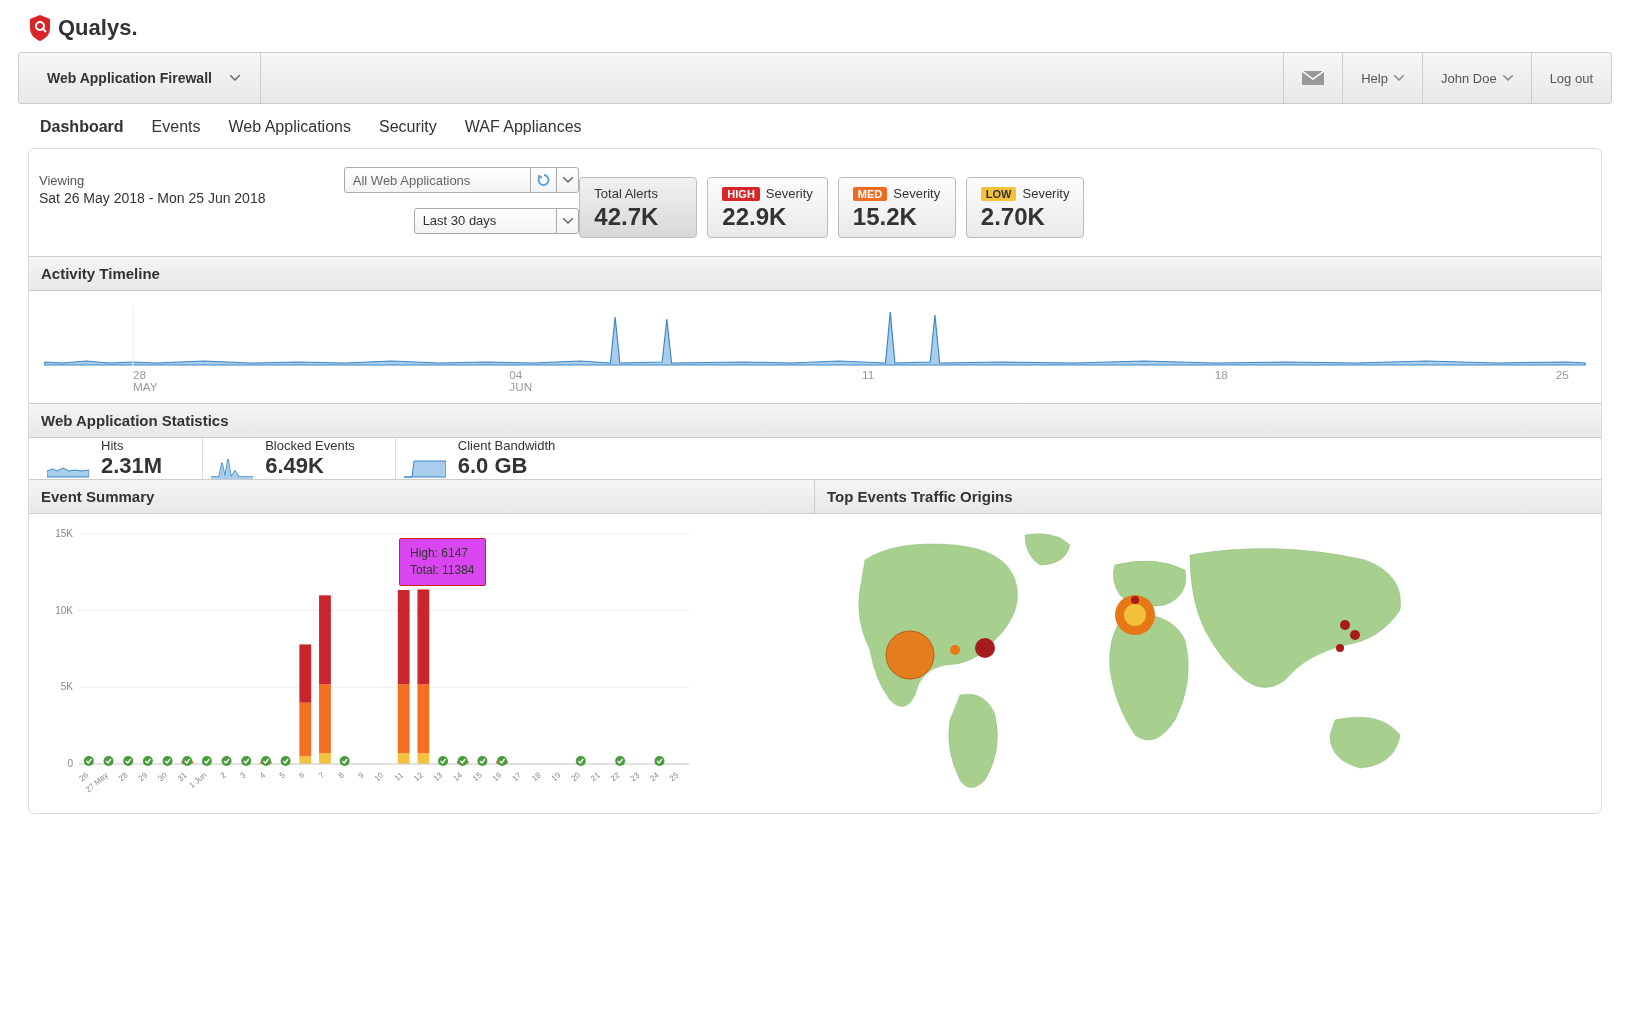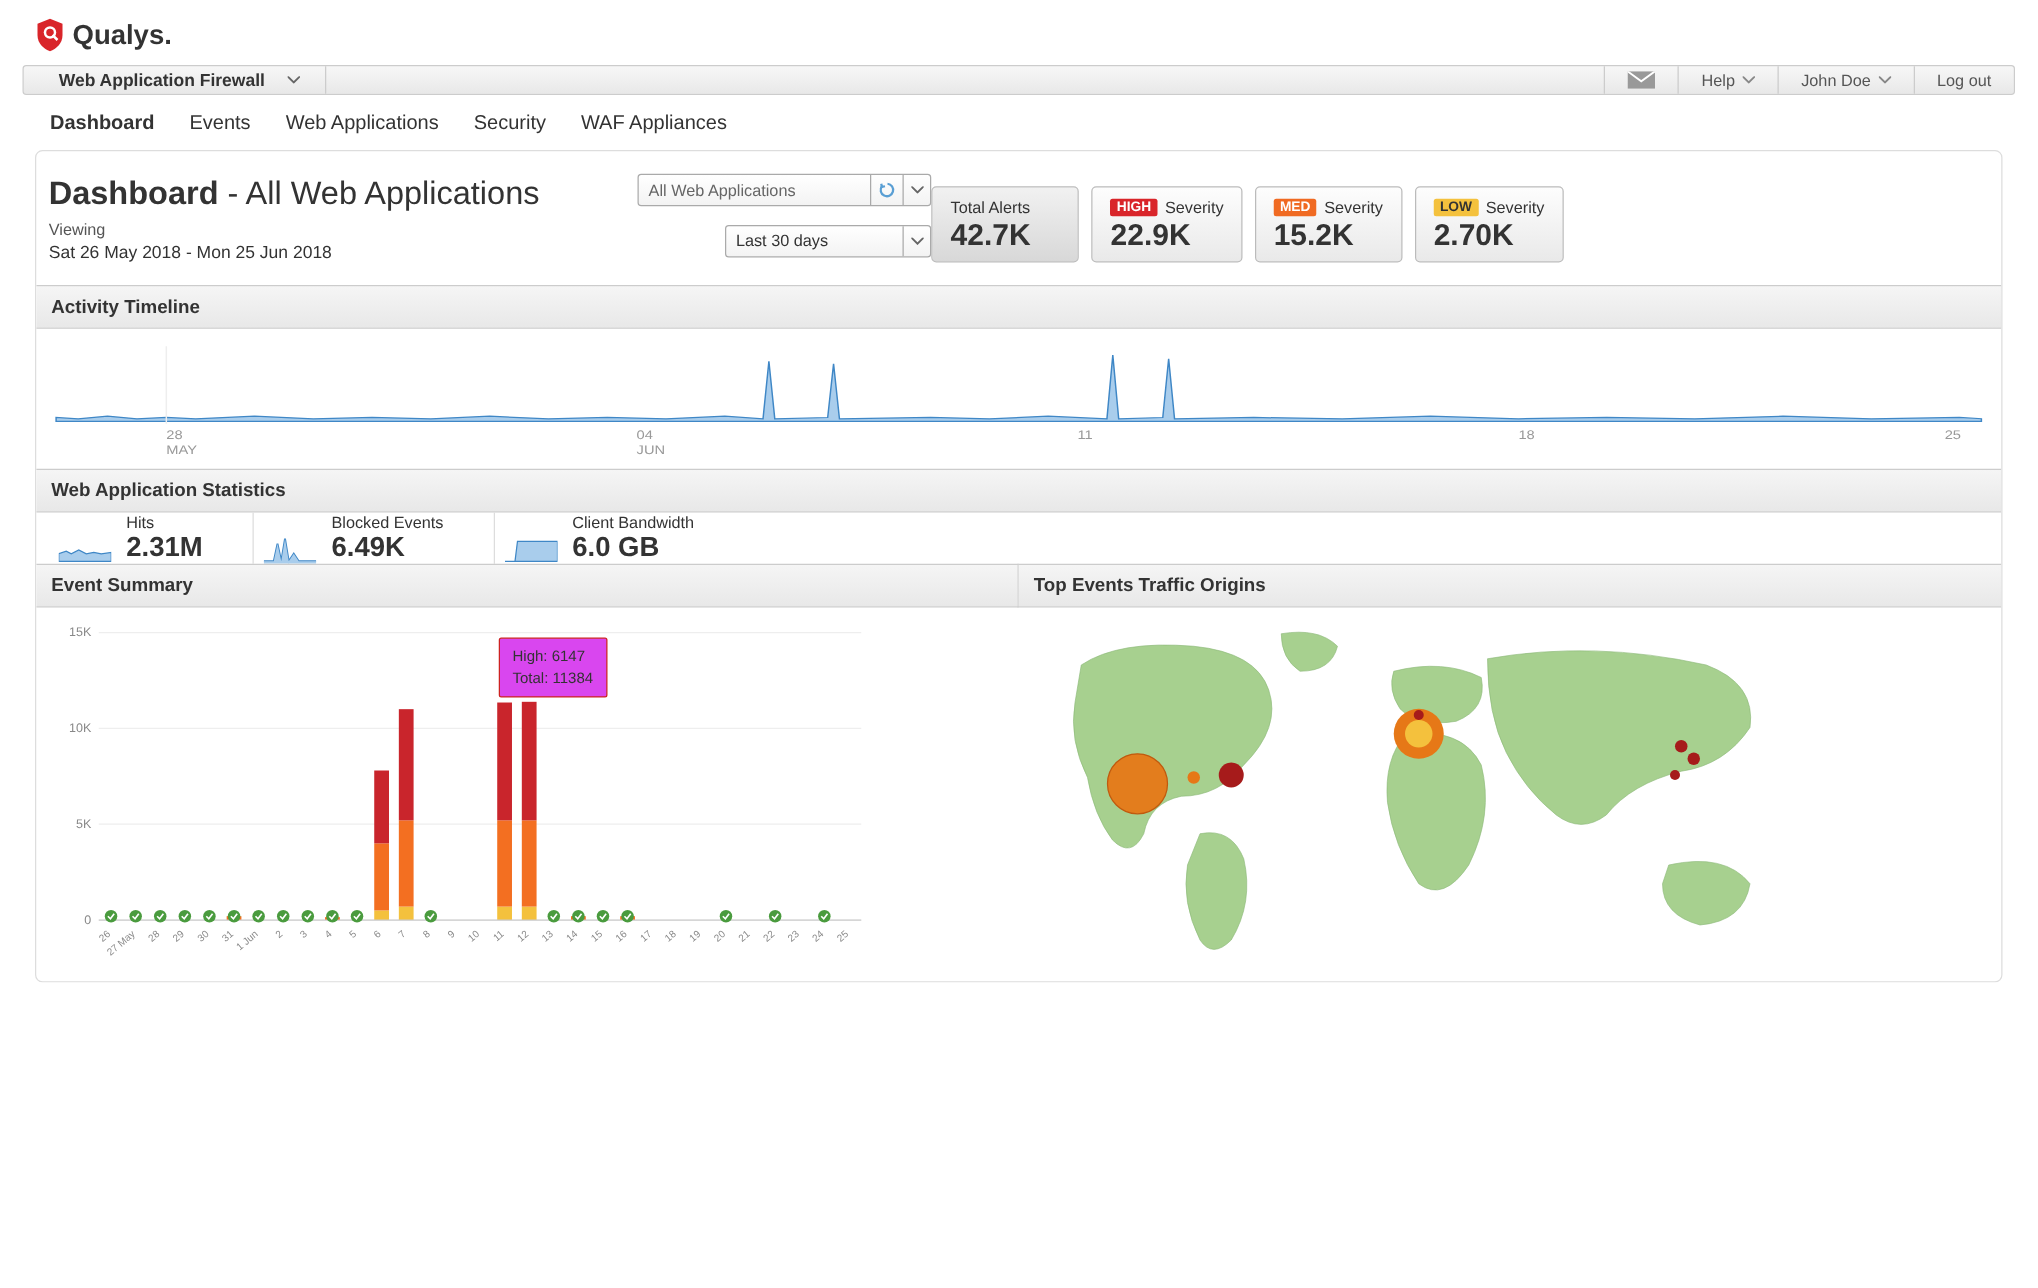--- a/index.html
+++ b/index.html
@@ -6,21 +6,21 @@
 body { font-family: Arial, Helvetica, sans-serif; background: #fff; color: #333; font-size: 13px; }
 .page { width: 1630px; margin: 0 auto; }
 
 
 .logo-bar { padding: 14px 28px 10px; display: flex; align-items: center; gap: 6px; }
 .logo-shield { width: 24px; height: 28px; }
 .logo-text { font-size: 22px; font-weight: 600; color: #333; }
 .logo-dot { color: #333; }
 
 
-.topbar { background: linear-gradient(#f7f7f7,#e8e8e8); border: 1px solid #ccc; display: flex; align-items: center; height: 24px; margin: 0 18px; border-radius: 3px; }
+.topbar { background: linear-gradient(#f7f7f7,#e8e8e8); border: 1px solid #ccc; display: flex; align-items: center; height: 52px; margin: 0 18px; border-radius: 3px; }
 .topbar-left { display: flex; align-items: center; padding: 0 20px 0 28px; border-right: 1px solid #ccc; height: 100%; gap: 18px; cursor: pointer; }
 .topbar-left-label { font-weight: bold; font-size: 14px; }
 .topbar-right { margin-left: auto; display: flex; align-items: center; height: 100%; }
 .topbar-item { padding: 0 18px; height: 100%; display: flex; align-items: center; gap: 6px; border-left: 1px solid #ccc; cursor: pointer; font-size: 13px; color: #555; }
 .mail-icon { width: 22px; height: 14px; }
 .chevron-down { width: 10px; height: 6px; }
 
 
 .tabs { display: flex; gap: 28px; padding: 14px 28px 12px 40px; font-size: 16px; }
 .tab { cursor: pointer; color: #333; }
@@ -135,23 +135,20 @@
     <div class="tab">Events</div>
     <div class="tab">Web Applications</div>
     <div class="tab">Security</div>
     <div class="tab">WAF Appliances</div>
   </div>
 
   <div class="dashboard">
 
     <div class="title-row">
       <div class="title-block">
-        <div class="title-main">
-          <span class="title-main-bold">Dashboard</span><span> - All Web Applications</span>
-        </div>
         <div class="title-sub">Viewing</div>
         <div class="title-dates">Sat 26 May 2018 - Mon 25 Jun 2018</div>
       </div>
 
       <div style="display:flex; flex-direction:row; gap:0;">
         <div class="filters">
           <div class="select-box">
             <span class="sel-label">All Web Applications</span>
             <span class="sel-refresh">
               <svg width="14" height="14" viewBox="0 0 14 14">

